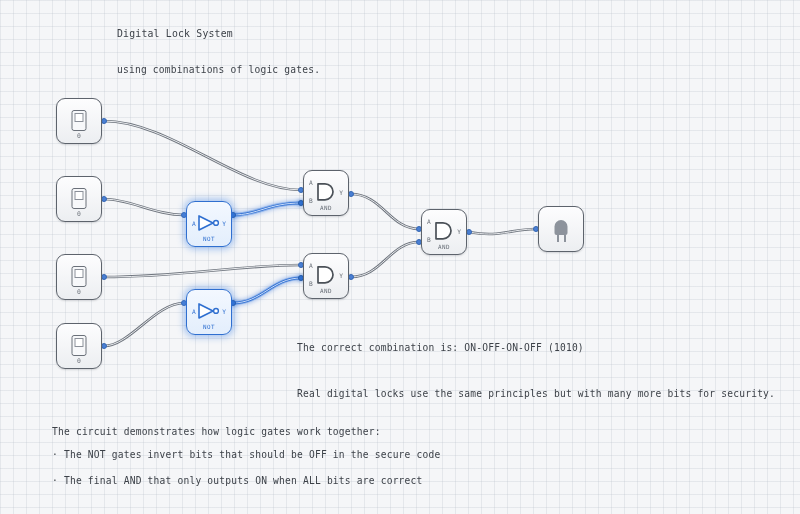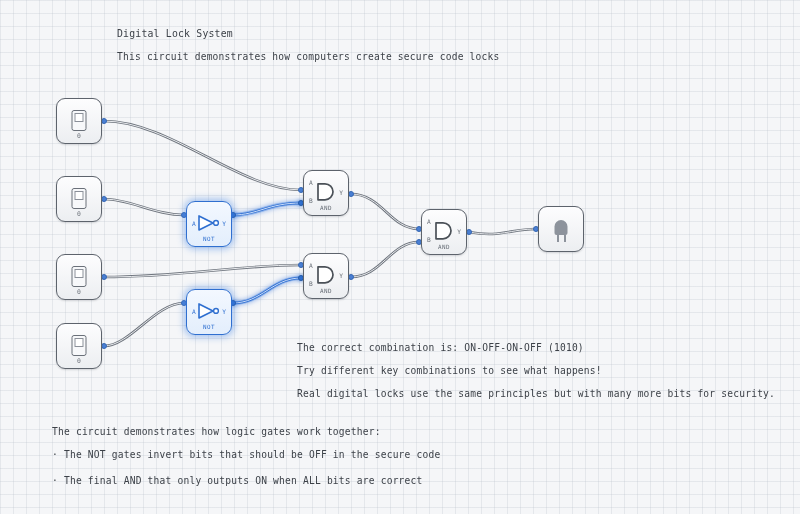--- a/index.html
+++ b/index.html
@@ -329,23 +329,22 @@
     <div class="gate-label">AND</div>
   </div>
 
   <div class="node led" style="left:538px;top:206px">
     <div class="led-body"></div>
     <div class="led-leg l"></div>
     <div class="led-leg r"></div>
   </div>
 
   <div class="textline t-title" style="left:117px;top:28px">Digital Lock System</div>
-  <div class="textline" style="left:117px;top:51px">This circuit demonstrates how computers create secure code locks</div>
+  <div class="textline" style="left:117px;top:64px">using combinations of logic gates.</div>
 
   <div class="textline" style="left:297px;top:342px">The correct combination is: ON-OFF-ON-OFF (1010)</div>
-  <div class="textline" style="left:297px;top:365px">Try different key combinations to see what happens!</div>
   <div class="textline" style="left:52px;top:426px">The circuit demonstrates how logic gates work together:</div>
 
   <div class="textline" style="left:297px;top:388px">Real digital locks use the same principles but with many more bits for security.</div>
   <div class="textline bullet-line" style="left:52px;top:449px">· The NOT gates invert bits that should be OFF in the secure code</div>
   <div class="textline bullet-line" style="left:52px;top:475px">· The final AND that only outputs ON when ALL bits are correct</div>
 
 </div>
 
 </body></html>

